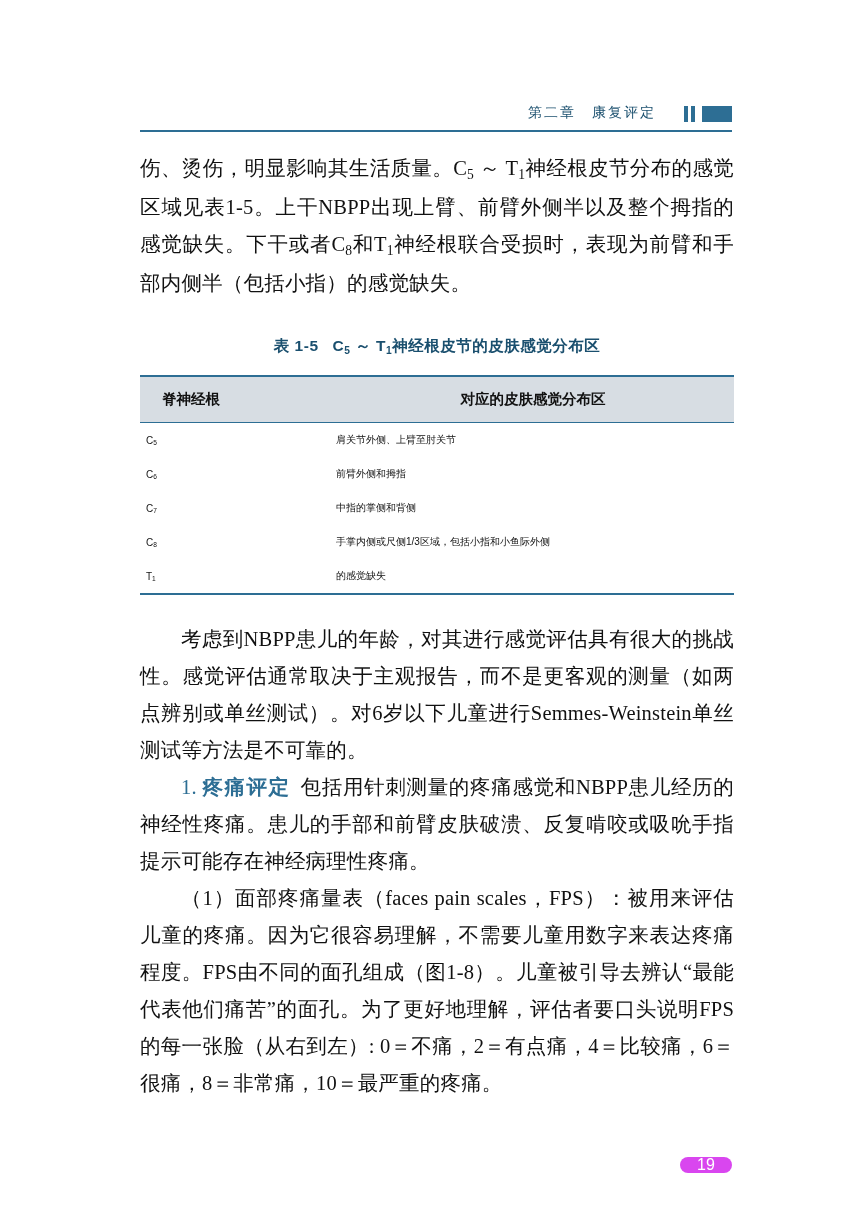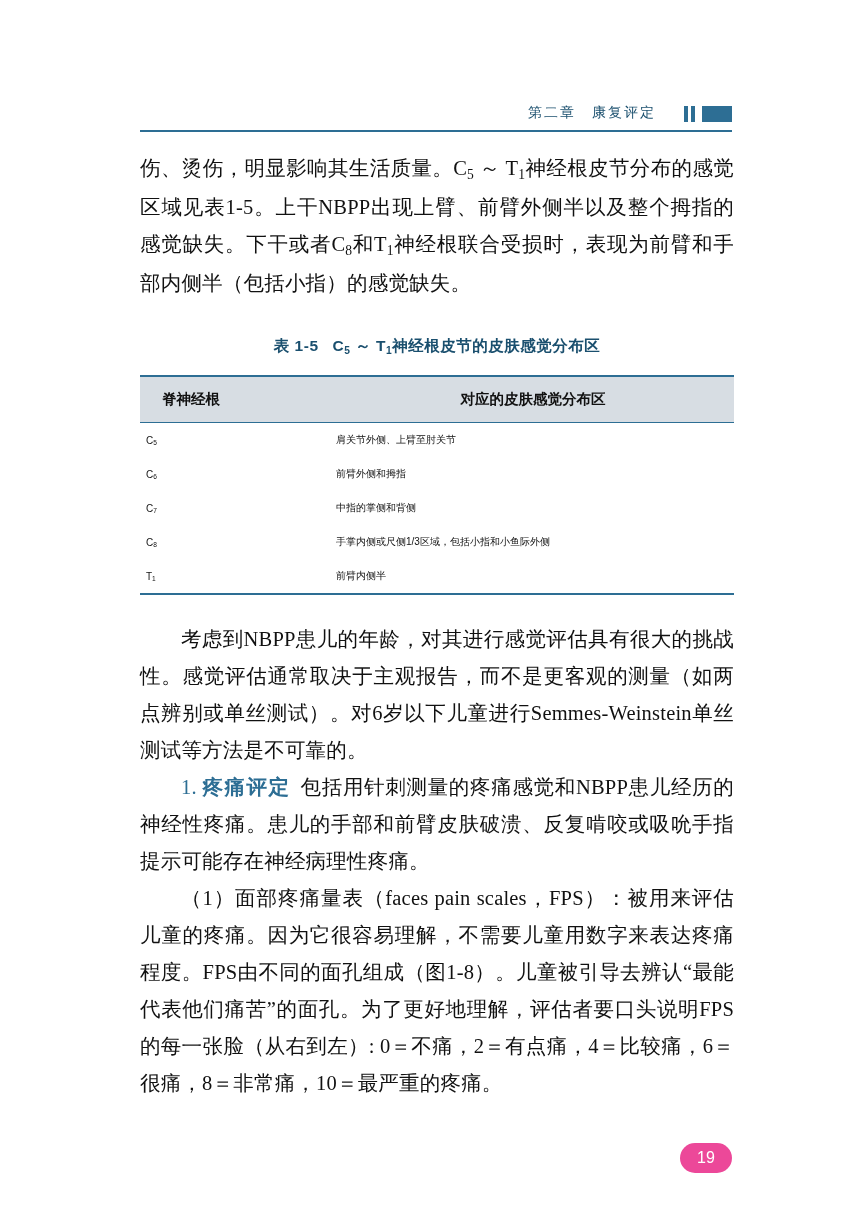--- a/index.html
+++ b/index.html
@@ -161,22 +161,22 @@
     letter-spacing: 1px;
     margin-right: 10px;
   }
 
   
   .folio {
     position: absolute;
     right: 124px;
     bottom: 56px;
     width: 52px;
-    height: 30px;
-    background: #ec4899;
+    height: 16px;
+    background: #d946ef;
     border-radius: 15px;
     color: #ffffff;
     font-family: "Liberation Sans", "DejaVu Sans", sans-serif;
     font-size: 16px;
     display: flex;
     align-items: center;
     justify-content: center;
   }
 </style>
 </head>
@@ -222,21 +222,21 @@
           <tr>
             <td class="c1"><span>C</span><sub>7</sub></td>
             <td class="c2">中指的掌侧和背侧</td>
           </tr>
           <tr>
             <td class="c1"><span>C</span><sub>8</sub></td>
             <td class="c2">手掌内侧或尺侧1/3区域，包括小指和小鱼际外侧</td>
           </tr>
           <tr>
             <td class="c1"><span>T</span><sub>1</sub></td>
-            <td class="c2">前臂内侧半</td>
+            <td class="c2">的感觉缺失</td>
           </tr>
         </tbody>
       </table>
     </div>
 
     <div style="height:26px"></div>
 
     <p class="para indent">考虑到NBPP患儿的年龄，对其进行感觉评估具有很大的挑战性。感觉评估通常取决于主观报告，而不是更客观的测量（如两点辨别或单丝测试）。对6岁以下儿童进行Semmes-Weinstein单丝测试等方法是不可靠的。</p>
 
     <p class="para indent"><span class="item-num">1.</span>&nbsp;<span class="item-title">疼痛评定</span><span>包括用针刺测量的疼痛感觉和NBPP患儿经历的神经性疼痛。患儿的手部和前臂皮肤破溃、反复啃咬或吸吮手指提示可能存在神经病理性疼痛。</span></p>

